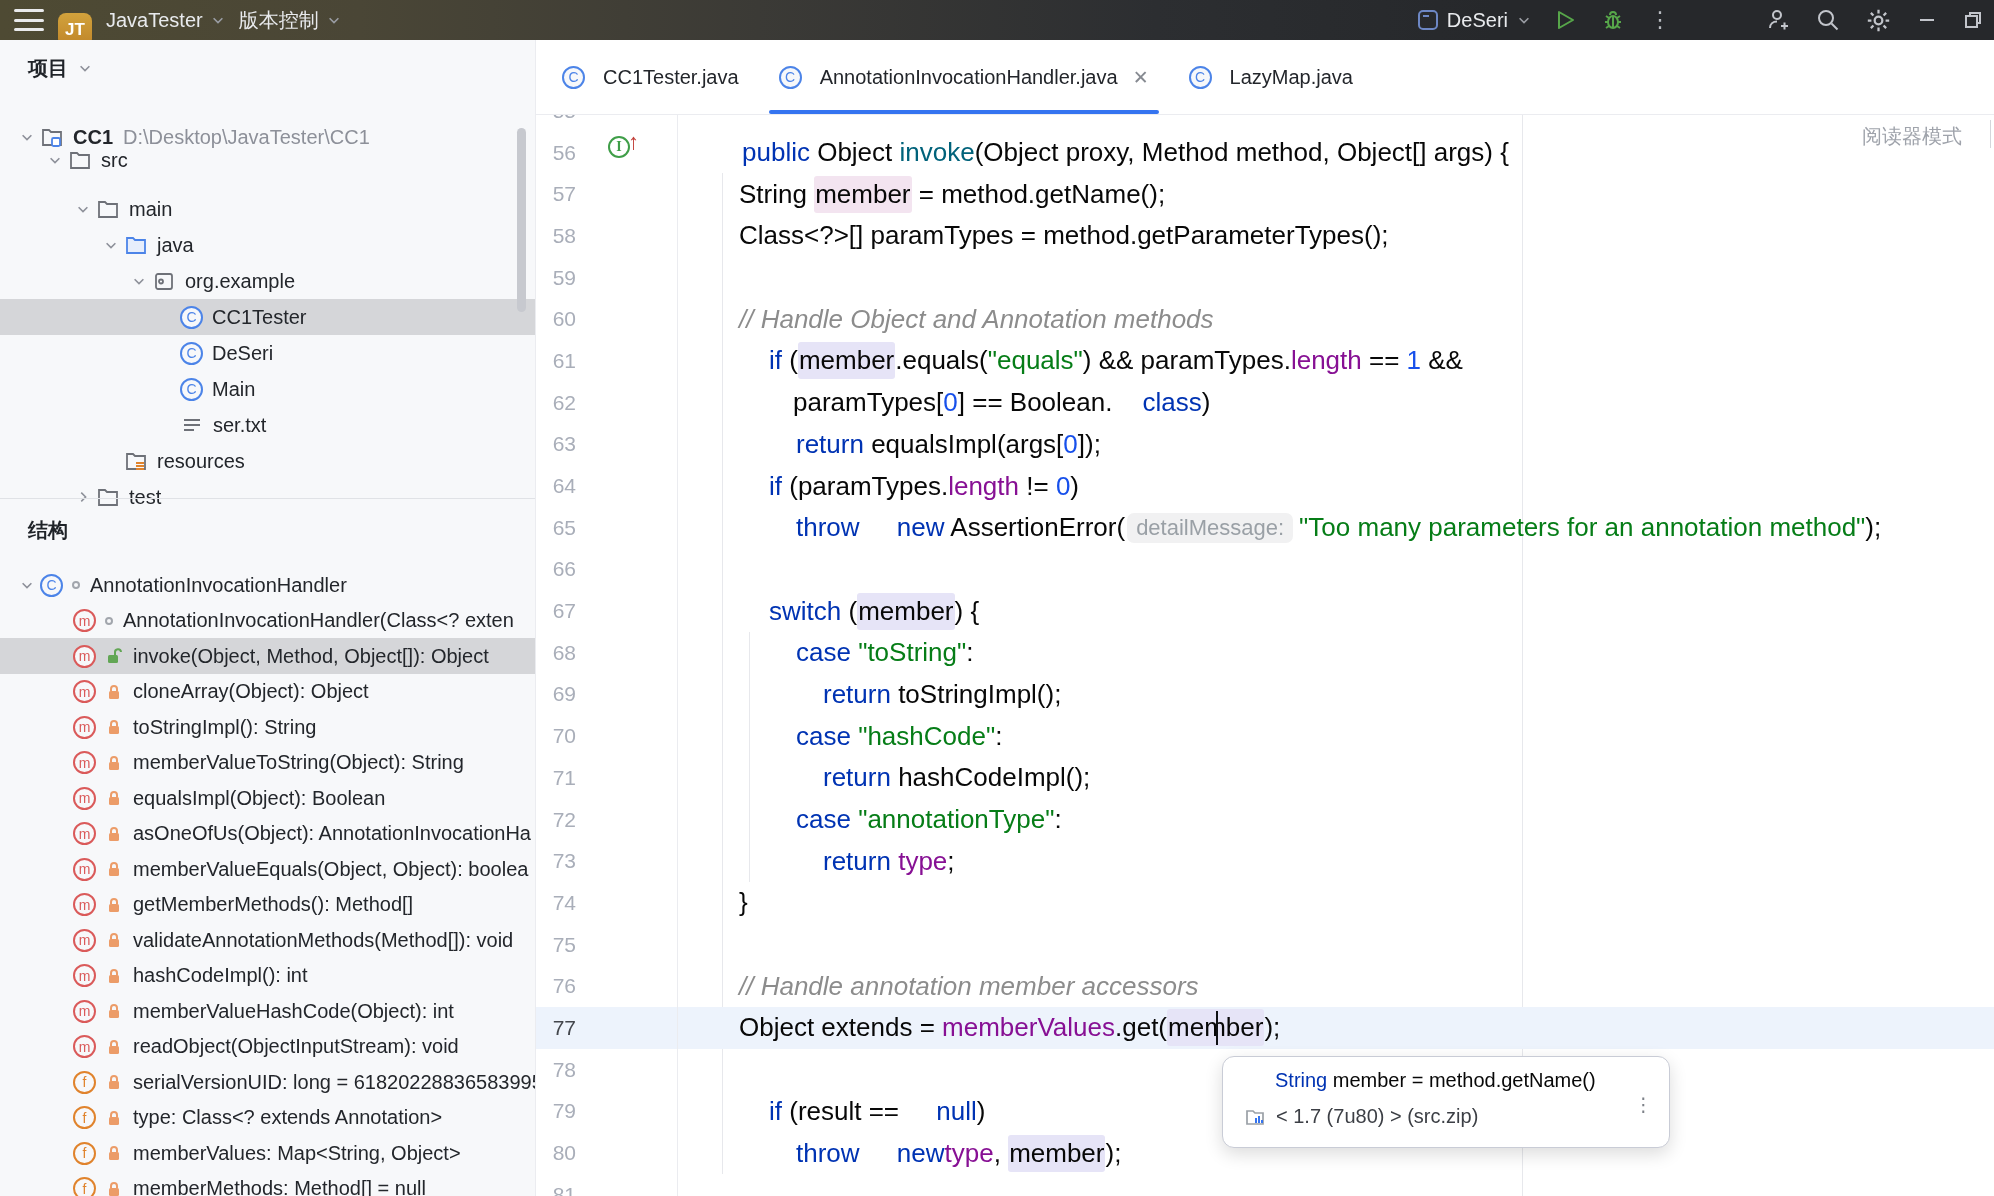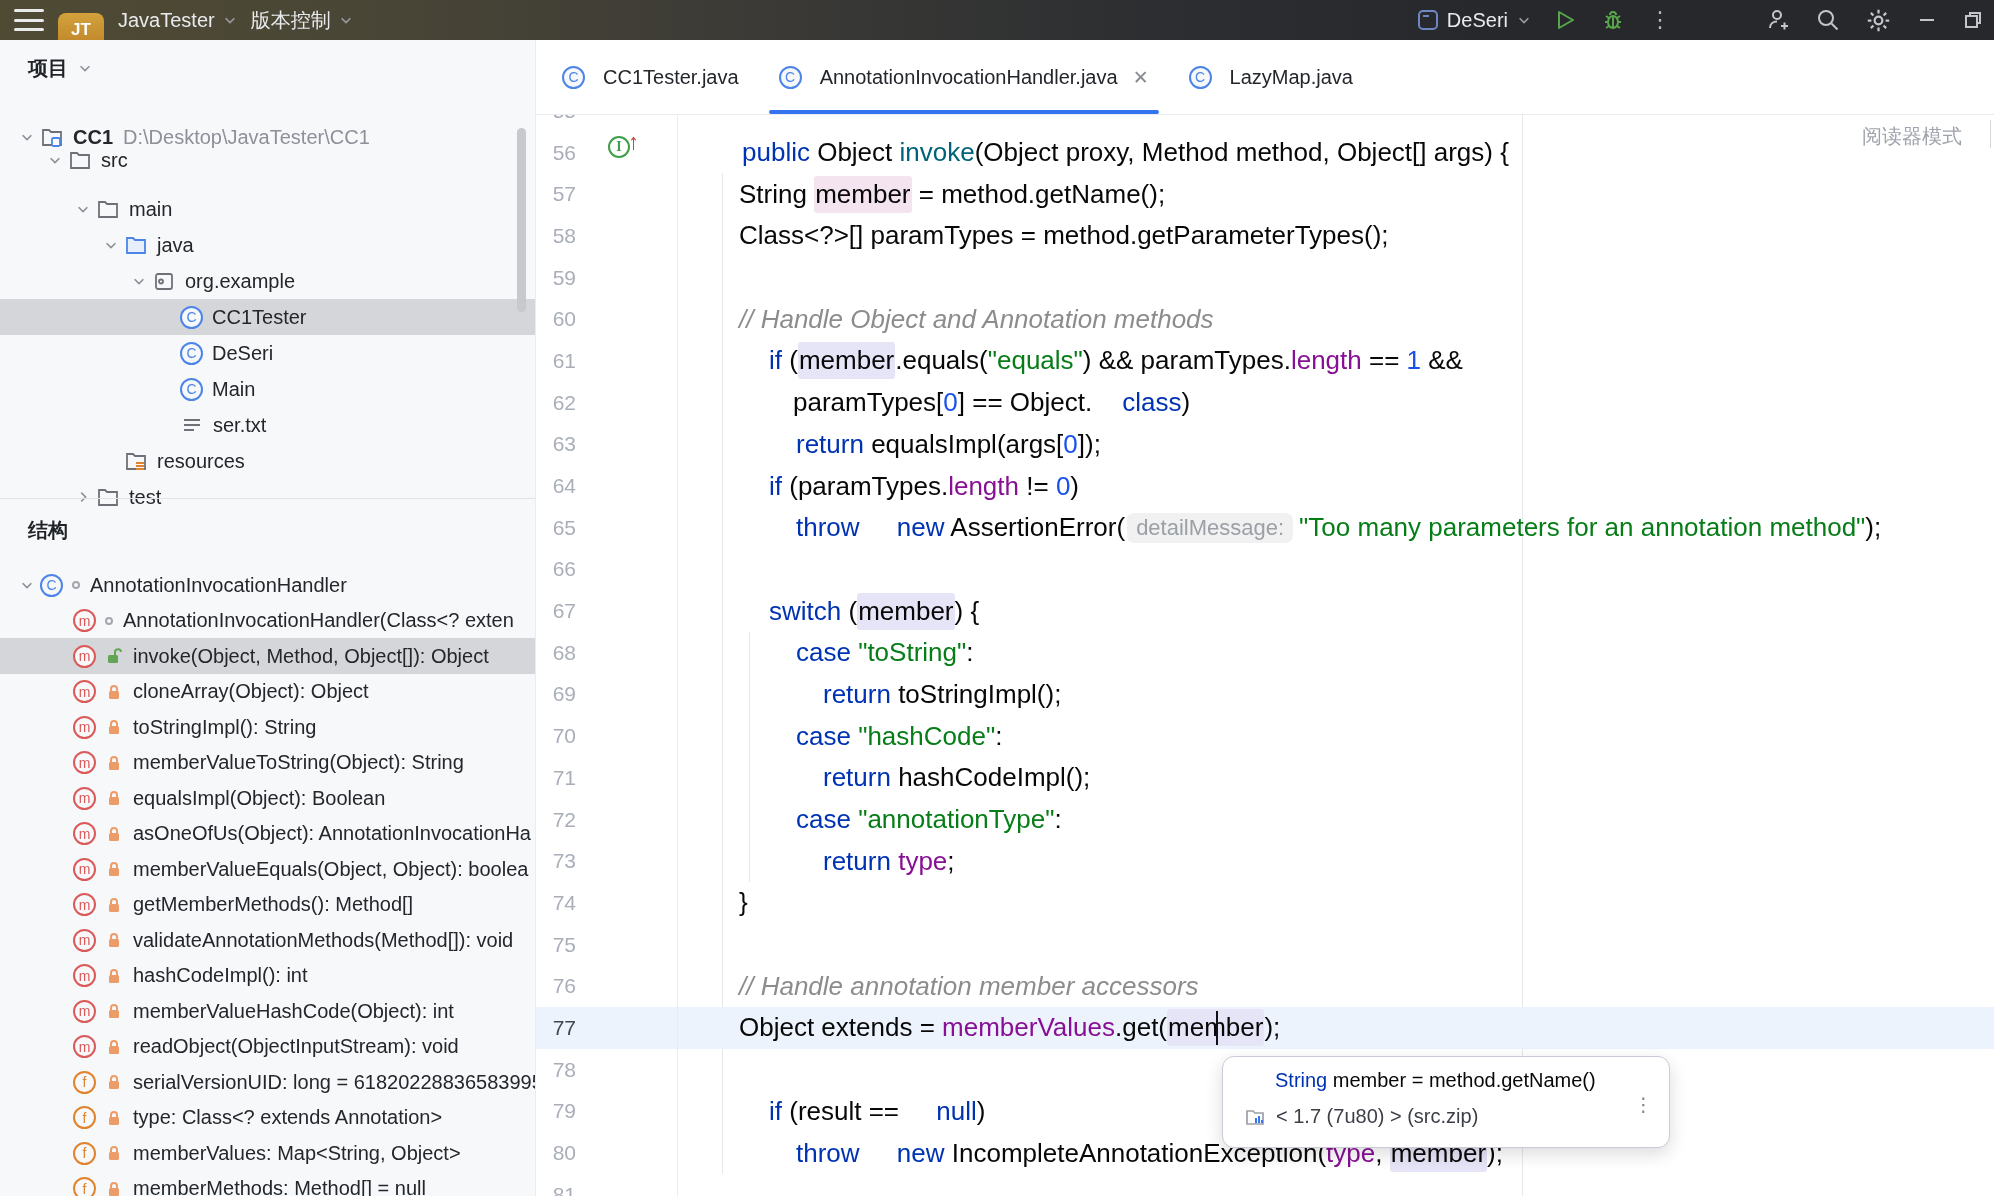--- a/index.html
+++ b/index.html
@@ -5,21 +5,21 @@
   html,body{margin:0;padding:0;background:#26282b;}
   #stage{position:relative;width:1994px;height:1196px;overflow:hidden;
     font-family:"Liberation Sans","DejaVu Sans",sans-serif;background:#fff;}
   
   #titlebar{position:absolute;left:0;top:0;width:1994px;height:40px;
     background:linear-gradient(90deg,#4e4a33 0%,#4a4636 18%,#3b3a36 38%,#2c2e31 58%,#26282b 75%,#26282b 100%);
     display:flex;align-items:center;color:#e8eaed;font-size:20px;}
   .tb-left{display:flex;align-items:center;gap:14px;padding-left:14px;flex:0 0 auto;}
   .hamburger{width:30px;height:22px;display:flex;flex-direction:column;justify-content:space-between;cursor:pointer;}
   .hamburger i{display:block;height:3px;background:#e9eaec;border-radius:2px;}
-  .jt-badge{width:46px;height:34px;border-radius:8px;background:linear-gradient(180deg,#d2a23c,#bf8428);
+  .jt-badge{width:34px;height:34px;border-radius:8px;background:linear-gradient(180deg,#d2a23c,#bf8428);
     color:#fff;font-weight:bold;font-size:17px;display:flex;align-items:center;justify-content:center;margin-top:20px;}
   .tb-label{display:flex;align-items:center;gap:8px;cursor:pointer;}
   .chev{width:14px;height:14px;flex:0 0 auto;}
   .chev svg{display:block;}
   .tb-right{margin-left:auto;display:flex;align-items:center;gap:0;padding-right:10px;}
   .tb-btn{height:34px;display:flex;align-items:center;justify-content:center;padding:0 12px;cursor:pointer;}
   .runcfg{display:flex;align-items:center;gap:9px;padding:0 10px;}
   .cfg-ico{width:20px;height:20px;border:2px solid #6d87c4;border-radius:5px;box-sizing:border-box;position:relative;}
   .cfg-ico:before{content:"";position:absolute;left:3px;top:3px;width:6px;height:2px;background:#6d87c4;}
   .kebab{color:#b9bcc2;font-size:22px;letter-spacing:0;}
@@ -585,39 +585,39 @@
   <div class="iguide" style="left:186px;top:58px;height:1001px;"></div>
   <div class="iguide" style="left:213px;top:517px;height:250px;"></div>
   <div id="lines">
         <div class="cline"><div class="gcell"><span class="lnum">55</span></div><div class="ccell" style="padding-left: 34px;"></div></div>
         <div class="cline"><div class="gcell"><span class="lnum">56</span><span class="gico"><span class="impl-circ">I</span><span class="impl-arrow">↑</span></span></div><div class="ccell" style="padding-left: 34px;"><span class="kw">public</span><span class="pl"> Object </span><span class="mt">invoke</span><span class="pl">(Object proxy, Method method, Object[] args) {</span></div></div>
         <div class="cline"><div class="gcell"><span class="lnum">57</span></div><div class="ccell" style="padding-left: 61px;"><span class="pl">String </span><span class="hlP">member</span><span class="pl"> = method.getName();</span></div></div>
         <div class="cline"><div class="gcell"><span class="lnum">58</span></div><div class="ccell" style="padding-left: 61px;"><span class="pl">Class&lt;?&gt;[] paramTypes = method.getParameterTypes();</span></div></div>
         <div class="cline"><div class="gcell"><span class="lnum">59</span></div><div class="ccell" style="padding-left: 61px;"></div></div>
         <div class="cline"><div class="gcell"><span class="lnum">60</span></div><div class="ccell" style="padding-left: 61px;"><span class="cmt">// Handle Object and Annotation methods</span></div></div>
         <div class="cline"><div class="gcell"><span class="lnum">61</span></div><div class="ccell" style="padding-left: 61px;"><span class="kw">if</span><span class="pl"> (</span><span class="hlL">member</span><span class="pl">.equals(</span><span class="str">"equals"</span><span class="pl">) &amp;&amp; paramTypes.</span><span class="fld">length</span><span class="pl"> == </span><span class="num">1</span><span class="pl"> &amp;&amp;</span></div></div>
-        <div class="cline"><div class="gcell"><span class="lnum">62</span></div><div class="ccell" style="padding-left: 115px;"><span class="pl">paramTypes[</span><span class="num">0</span><span class="pl">] == Object.</span><span class="kw">class</span><span class="pl">)</span></div></div>
+        <div class="cline"><div class="gcell"><span class="lnum">62</span></div><div class="ccell" style="padding-left: 115px;"><span class="pl">paramTypes[</span><span class="num">0</span><span class="pl">] == Boolean.</span><span class="kw">class</span><span class="pl">)</span></div></div>
         <div class="cline"><div class="gcell"><span class="lnum">63</span></div><div class="ccell" style="padding-left: 88px;"><span class="kw">return</span><span class="pl"> equalsImpl(args[</span><span class="num">0</span><span class="pl">]);</span></div></div>
         <div class="cline"><div class="gcell"><span class="lnum">64</span></div><div class="ccell" style="padding-left: 61px;"><span class="kw">if</span><span class="pl"> (paramTypes.</span><span class="fld">length</span><span class="pl"> != </span><span class="num">0</span><span class="pl">)</span></div></div>
         <div class="cline"><div class="gcell"><span class="lnum">65</span></div><div class="ccell" style="padding-left: 88px;"><span class="kw">throw</span><span class="pl"> </span><span class="kw">new</span><span class="pl"> AssertionError(</span><span class="inlay">detailMessage:</span><span class="str">"Too many parameters for an annotation method"</span><span class="pl">);</span></div></div>
         <div class="cline"><div class="gcell"><span class="lnum">66</span></div><div class="ccell" style="padding-left: 61px;"></div></div>
         <div class="cline"><div class="gcell"><span class="lnum">67</span></div><div class="ccell" style="padding-left: 61px;"><span class="kw">switch</span><span class="pl"> (</span><span class="hlL">member</span><span class="pl">) {</span></div></div>
         <div class="cline"><div class="gcell"><span class="lnum">68</span></div><div class="ccell" style="padding-left: 88px;"><span class="kw">case</span><span class="pl"> </span><span class="str">"toString"</span><span class="pl">:</span></div></div>
         <div class="cline"><div class="gcell"><span class="lnum">69</span></div><div class="ccell" style="padding-left: 115px;"><span class="kw">return</span><span class="pl"> toStringImpl();</span></div></div>
         <div class="cline"><div class="gcell"><span class="lnum">70</span></div><div class="ccell" style="padding-left: 88px;"><span class="kw">case</span><span class="pl"> </span><span class="str">"hashCode"</span><span class="pl">:</span></div></div>
         <div class="cline"><div class="gcell"><span class="lnum">71</span></div><div class="ccell" style="padding-left: 115px;"><span class="kw">return</span><span class="pl"> hashCodeImpl();</span></div></div>
         <div class="cline"><div class="gcell"><span class="lnum">72</span></div><div class="ccell" style="padding-left: 88px;"><span class="kw">case</span><span class="pl"> </span><span class="str">"annotationType"</span><span class="pl">:</span></div></div>
         <div class="cline"><div class="gcell"><span class="lnum">73</span></div><div class="ccell" style="padding-left: 115px;"><span class="kw">return</span><span class="pl"> </span><span class="fld">type</span><span class="pl">;</span></div></div>
         <div class="cline"><div class="gcell"><span class="lnum">74</span></div><div class="ccell" style="padding-left: 61px;"><span class="pl">}</span></div></div>
         <div class="cline"><div class="gcell"><span class="lnum">75</span></div><div class="ccell" style="padding-left: 61px;"></div></div>
         <div class="cline"><div class="gcell"><span class="lnum">76</span></div><div class="ccell" style="padding-left: 61px;"><span class="cmt">// Handle annotation member accessors</span></div></div>
         <div class="cline caretline"><div class="gcell"><span class="lnum">77</span></div><div class="ccell" style="padding-left: 61px;"><span class="pl">Object extends = </span><span class="fld">memberValues</span><span class="pl">.get(</span><span class="hlL">member</span><span class="pl">);</span></div></div>
         <div class="cline"><div class="gcell"><span class="lnum">78</span></div><div class="ccell" style="padding-left: 61px;"></div></div>
         <div class="cline"><div class="gcell"><span class="lnum">79</span></div><div class="ccell" style="padding-left: 61px;"><span class="kw">if</span><span class="pl"> (result == </span><span class="kw">null</span><span class="pl">)</span></div></div>
-        <div class="cline"><div class="gcell"><span class="lnum">80</span></div><div class="ccell" style="padding-left: 88px;"><span class="kw">throw</span><span class="pl"> </span><span class="kw">new</span><span class="pl"> IncompleteAnnotationException(</span><span class="fld">type</span><span class="pl">, </span><span class="hlL">member</span><span class="pl">);</span></div></div>
+        <div class="cline"><div class="gcell"><span class="lnum">80</span></div><div class="ccell" style="padding-left: 88px;"><span class="kw">throw</span><span class="pl"> </span><span class="kw">new</span><span class="fld">type</span><span class="pl">, </span><span class="hlL">member</span><span class="pl">);</span></div></div>
         <div class="cline"><div class="gcell"><span class="lnum">81</span></div><div class="ccell" style="padding-left: 61px;"></div></div>
       </div>
   <div id="caret"></div>
   <div id="readermode">阅读器模式</div>
   <div id="rm-sep"></div>
 
   <div id="tooltip">
     <div class="tl1"><span class="kw">String</span><span class="pl"> member = method.getName()</span></div>
     <div class="tl2">
       <svg width="22" height="22" viewBox="0 0 22 22">

